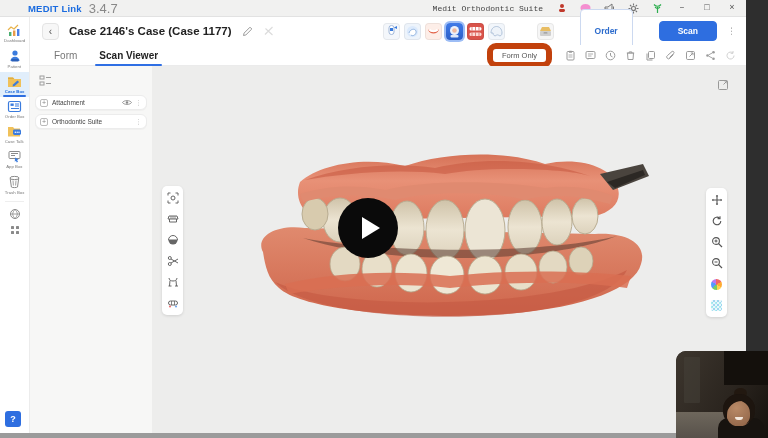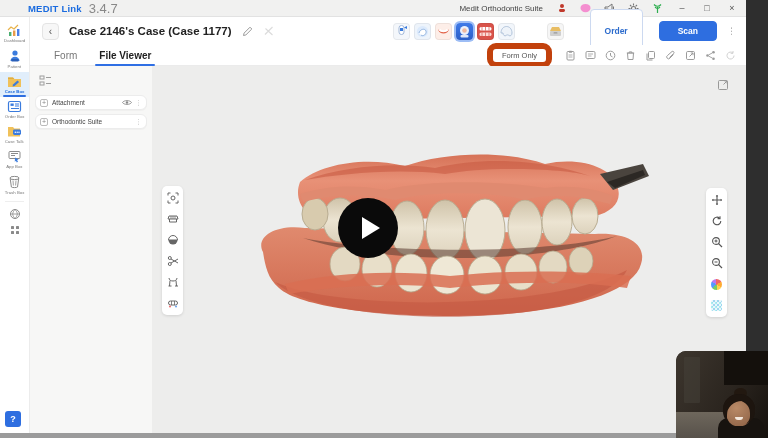--- a/index.html
+++ b/index.html
@@ -7,21 +7,21 @@
   body { font-family:"Liberation Sans", sans-serif; background:#2e2e2e; position:relative; }
 
   
   .app-window { position:absolute; left:0; top:0; width:746px; height:433px; background:#3b82f6; overflow:hidden; }
   .window-bottom-strip { position:absolute; left:0; top:433px; width:746px; height:5px; background:#9b9b9b; }
 
   
   .titlebar { position:absolute; left:0; top:0; width:746px; height:17px; background:#f1f1f0; border-bottom:1px solid #e2e2e2; display:flex; align-items:center; padding:0 8px; font-size:9px; }
   .logo { color:#1a6bdf; font-weight:bold; font-size:9.5px; letter-spacing:.2px; margin-left:20px; }
   .version { color:#888; font-size:13px; margin-left:7px; }
-  .titlebar-right { margin-left:auto; display:flex; align-items:center; gap:13px; }
+  .titlebar-right { margin-left:auto; display:flex; align-items:center; gap:13px;font-family:Liberation Mono, monospace; }
   .suite-name { color:#444; font-size:8px; }
   .tb-ic { width:11px; height:11px; display:flex; align-items:center; justify-content:center; }
   .win-ctl { color:#555; font-size:9px; width:12px; text-align:center; }
 
   
   .sidebar { position:absolute; left:0; top:17px; width:30px; height:416px; background:#fff; border-right:1px solid #ececec; display:flex; flex-direction:column; align-items:stretch; padding-top:4px; }
   .side-item { display:flex; flex-direction:column; align-items:center; padding:3px 0 2px; cursor:pointer; position:relative; }
   .side-item .lbl { font-size:6px; transform:scale(.72); transform-origin:center top; color:#7a7a7a; white-space:nowrap; margin-top:1px; }
   .side-item.active { background:#e1eefb; }
   .side-item.active .lbl { color:#1f6bdb; font-weight:bold; }
@@ -35,21 +35,21 @@
   .back-btn { width:17px; height:17px; border:1px solid #e4e4e4; background:#f7f7f7; border-radius:4px; color:#555; font-size:10px; line-height:15px; text-align:center; cursor:pointer; }
   .case-title { font-size:11.5px; font-weight:bold; color:#222; margin-left:10px; white-space:nowrap; }
   .hdr-ic { margin-left:10px; opacity:.75; }
   .hdr-ic.faded { opacity:.3; }
   .header-right { margin-left:auto; display:flex; align-items:center; gap:4px; }
   .app-ic { width:17px; height:17px; border-radius:4px; position:relative; box-shadow:0 0 0 1px rgba(0,0,0,.06) inset; }
   .app-ic.sel { box-shadow:0 0 0 2px #9dbdf5; }
   .drawer-gap { width:24px; }
   .btn { border-radius:4px; font-size:8.5px; font-weight:bold; padding:16px 14px; cursor:pointer; }
   .btn-order { background:#fff; color:#2d6ccd; border:1px solid #ccd9f0; margin-left:22px; }
-  .btn-scan { background:#2e6ee0; color:#fff; border:1px solid #2e6ee0; margin-left:12px; padding:4px 18px; }
+  .btn-scan { background:#2e6ee0; color:#fff; border:1px solid #2e6ee0; margin-left:22px; padding:4px 18px; }
   .kebab { color:#999; font-size:9px; margin-left:6px; letter-spacing:0; }
 
   
   .tabs-row { position:absolute; left:30px; top:45px; width:716px; height:21px; background:#fff; border-bottom:1px solid #ebebeb; display:flex; align-items:center; padding:0 10px 0 24px; }
   .tab { font-size:10px; color:#777; margin-right:22px; height:21px; display:flex; align-items:center; position:relative; cursor:pointer; }
   .tab.active { color:#222; font-weight:bold; }
   .tab.active::after { content:""; position:absolute; left:-4px; right:-4px; bottom:0; height:2px; background:#2f6fe4; border-radius:2px; }
   .tabs-right { margin-left:auto; display:flex; align-items:center; gap:9px; }
   .form-only { border:6px solid #c2410c; border-radius:9px; font-size:7.5px; color:#555; padding:2px 9px; background:#fff; cursor:pointer; margin-right:4px; }
   .mini-ic { width:11px; height:11px; opacity:.65; cursor:pointer; }
@@ -307,21 +307,21 @@
       <button class="btn btn-scan">Scan</button>
       <span class="kebab">⋮</span>
     </div>
   </div>
 
   <div class="tabs-row">
     <div class="tab">
         <span>Form</span>
       </div>
     <div class="tab active">
-        <span>File Viewer</span>
+        <span>Scan Viewer</span>
       </div>
     <div class="tabs-right">
       <button class="form-only">Form Only</button>
       <span class="mini-ic">
         <svg width="11" height="11" viewBox="0 0 11 11">
             <rect x="2" y="1.5" width="7" height="8.5" rx="1" fill="none" stroke="#666" stroke-width="1"></rect>
             <rect x="4" y="0.8" width="3" height="2" rx="0.5" fill="#666"></rect>
             <path d="M3.5 5h4M3.5 7h4" stroke="#666" stroke-width=".8"></path>
           </svg>
       </span>

